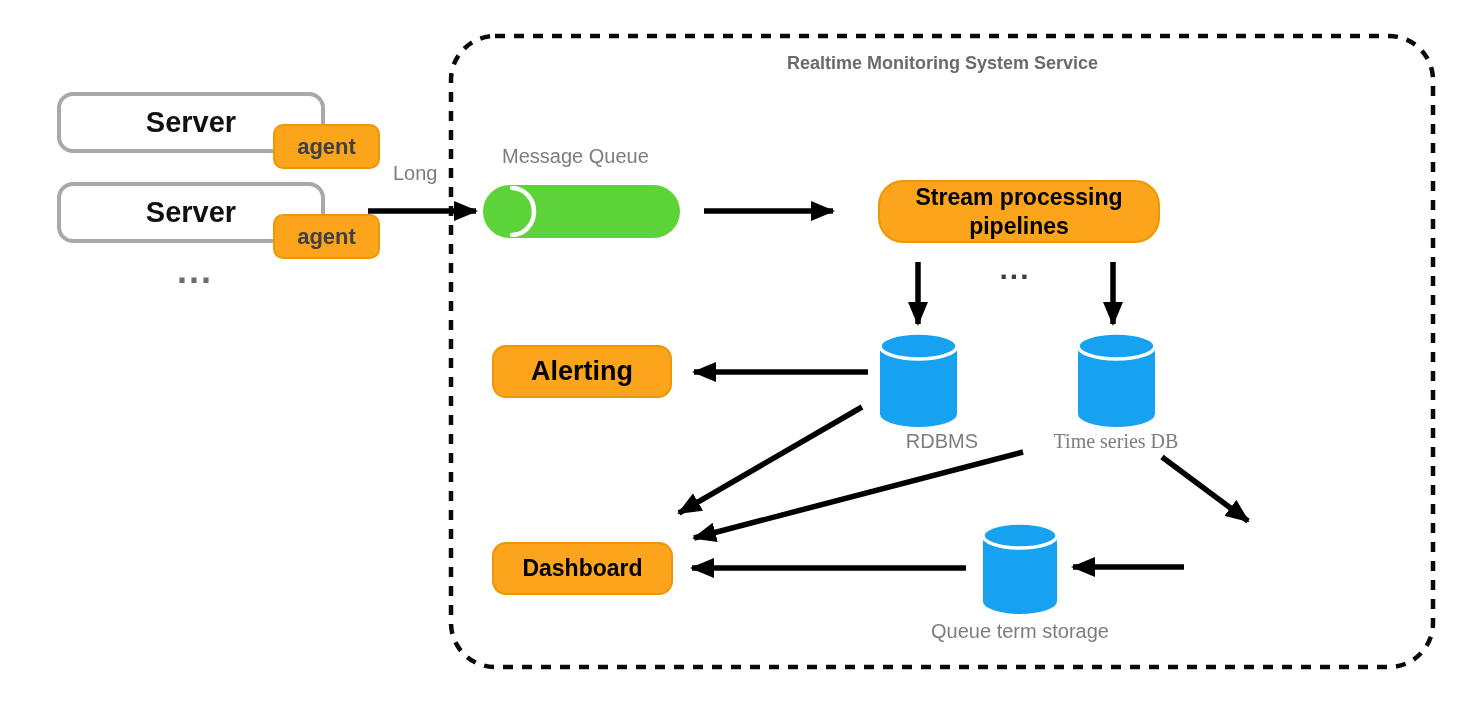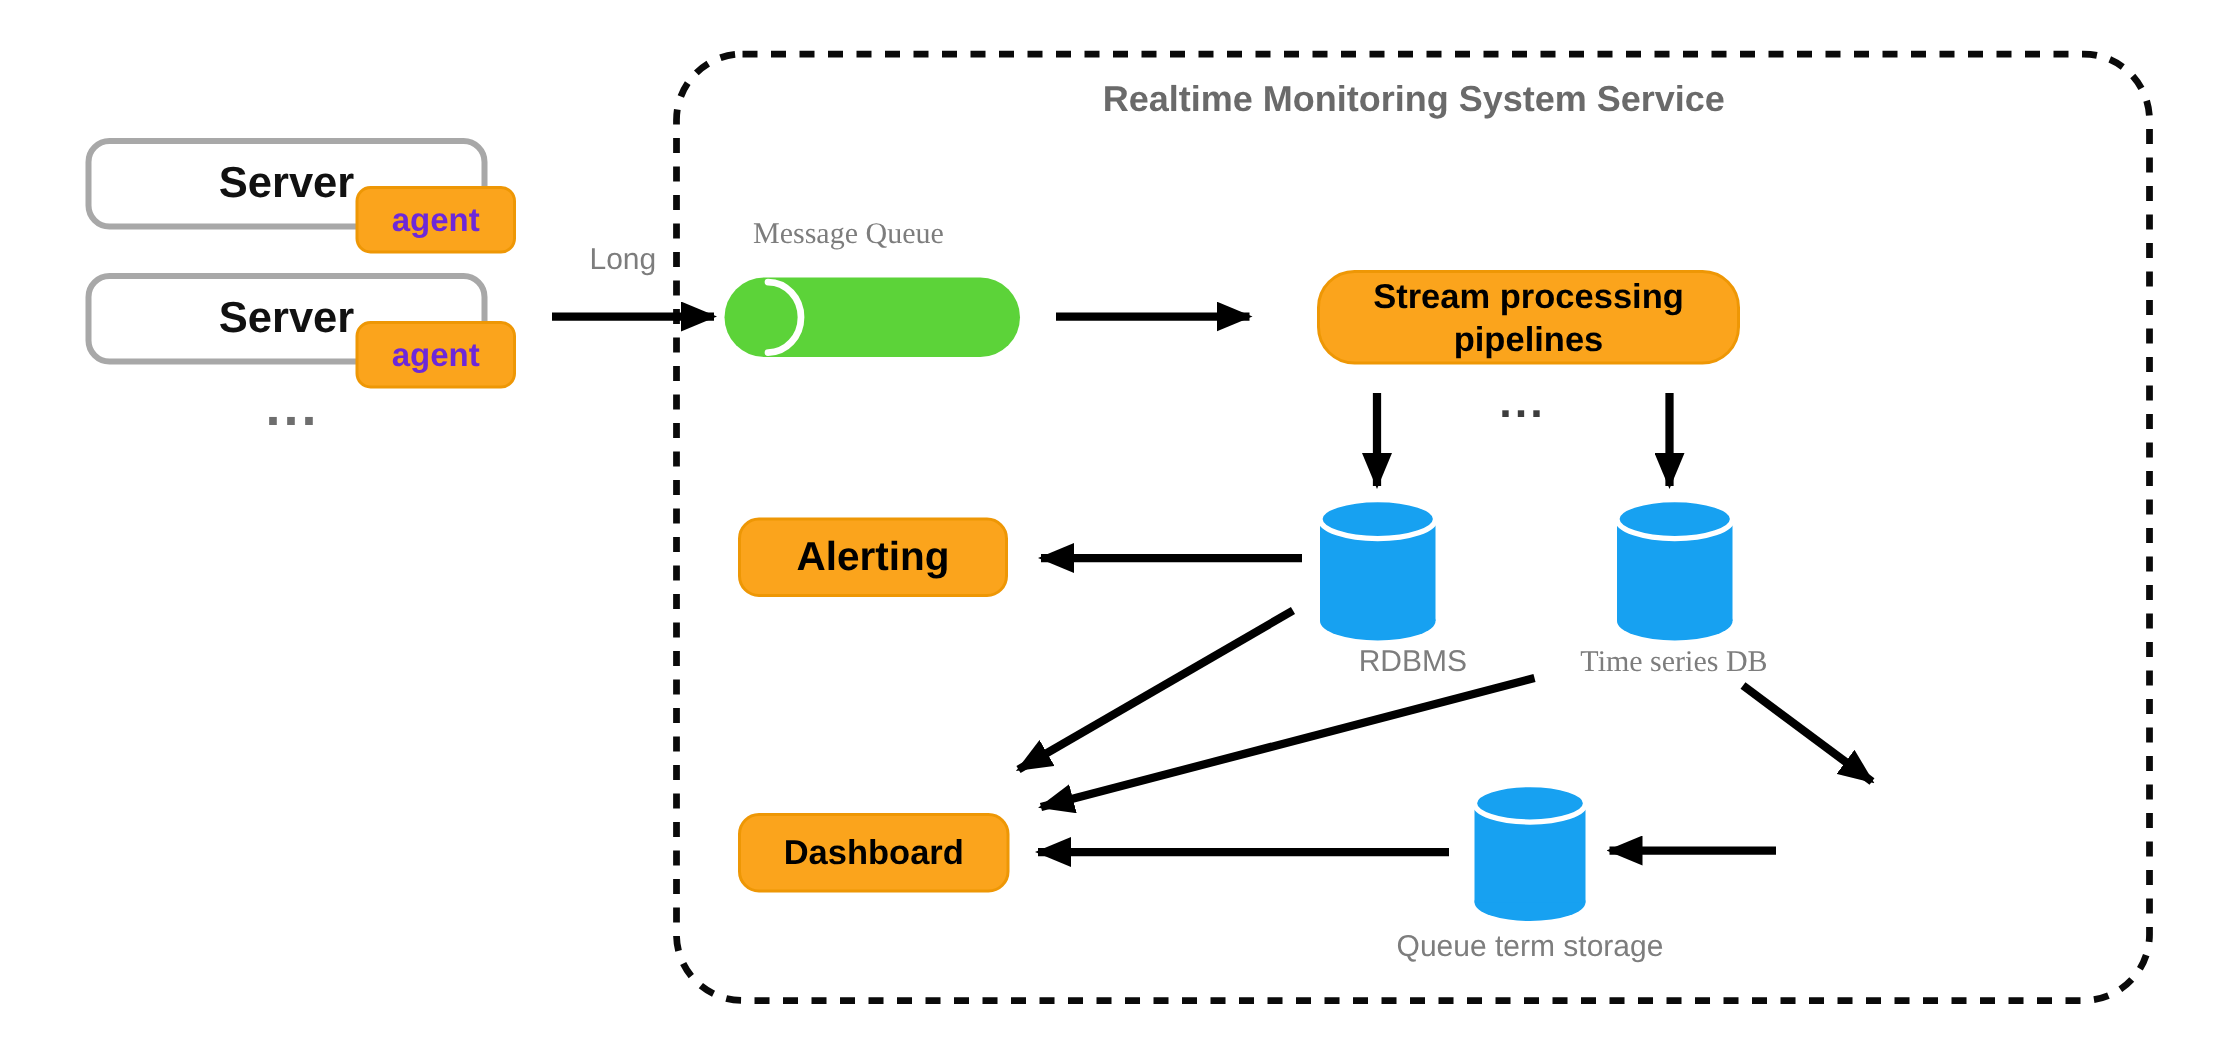--- a/index.html
+++ b/index.html
@@ -30,30 +30,31 @@
     font-weight: bold;
     font-size: 29px;
     color: #111111;
   }
   .agent-badge {
     background: #FBA41C;
     border: 2px solid #EE9705;
     border-radius: 10px;
     font-weight: bold;
     font-size: 22px;
-    color: #6d28d9;
+    color: #404040;
+    margin-left: 36px;
   }
   .gray-label {
     color: #7D7D7D;
     font-size: 20px;
     white-space: nowrap;
   }
   .title-label {
     color: #6A6A6A;
-    font-size: 24px;
+    font-size: 18px;
     font-weight: bold;
     text-align: center;
   }
   .ellipsis {
     font-weight: bold;
     letter-spacing: 2px;
     white-space: nowrap;
   }
   svg.layer { position: absolute; left: 0; top: 0; }
 </style>
@@ -92,21 +93,21 @@
 
   <div class="abs server-box flexc" style="left:57px; top:182px; width:268px; height:61px;">
     <span>Server</span>
   </div>
   <div class="abs agent-badge flexc" style="left:237px; top:214px; width:107px; height:45px;">agent</div>
 
   <div class="abs ellipsis" style="left:163px; top:250px; width:64px; text-align:center; font-size:36px; color:#6E6E6E;">...</div>
 
   <div class="abs gray-label" style="left:393px; top:162px;">Long</div>
 
-  <div class="abs gray-label" style="left:502px; top:145px;font-family:Liberation Serif, serif;">Message Queue</div>
+  <div class="abs gray-label" style="left:502px; top:145px;">Message Queue</div>
   <svg class="abs" style="left:483px; top:185px; overflow:visible;" width="197" height="53" viewBox="0 0 197 53">
     <rect x="0" y="0" width="197" height="53" rx="26.5" ry="26.5" fill="#5CD339"></rect>
     <path d="M 29 3 A 22 23.5 0 0 1 29 50" fill="none" stroke="#ffffff" stroke-width="4.5" stroke-linecap="round"></path>
   </svg>
 
   <div class="abs orange-box flexc" style="left:878px; top:180px; width:282px; height:63px; font-size:23px;border-radius:25px;">
     <span style="display:block; width:230px;">Stream processing pipelines</span>
   </div>
 
   <div class="abs ellipsis" style="left:988px; top:252px; width:54px; text-align:center; font-size:30px; color:#3D3D3D;">...</div>

